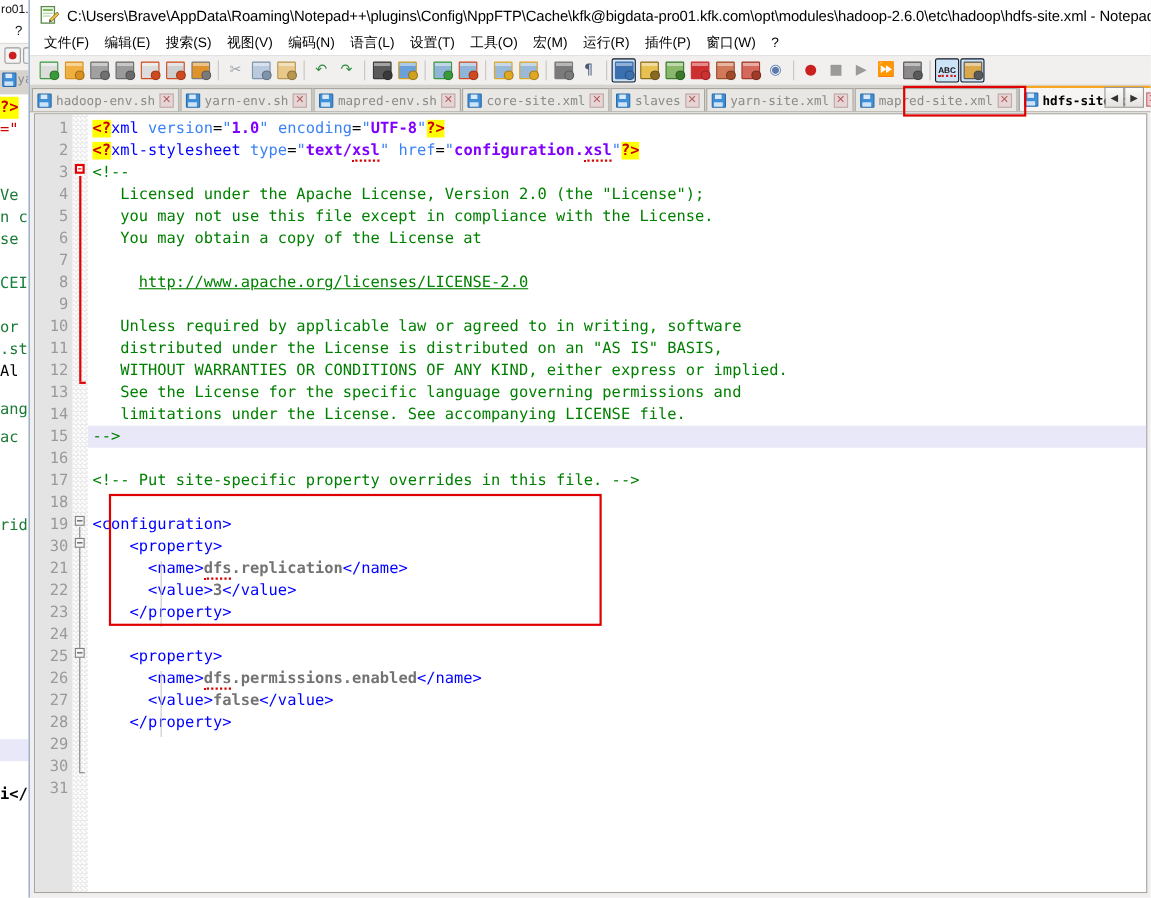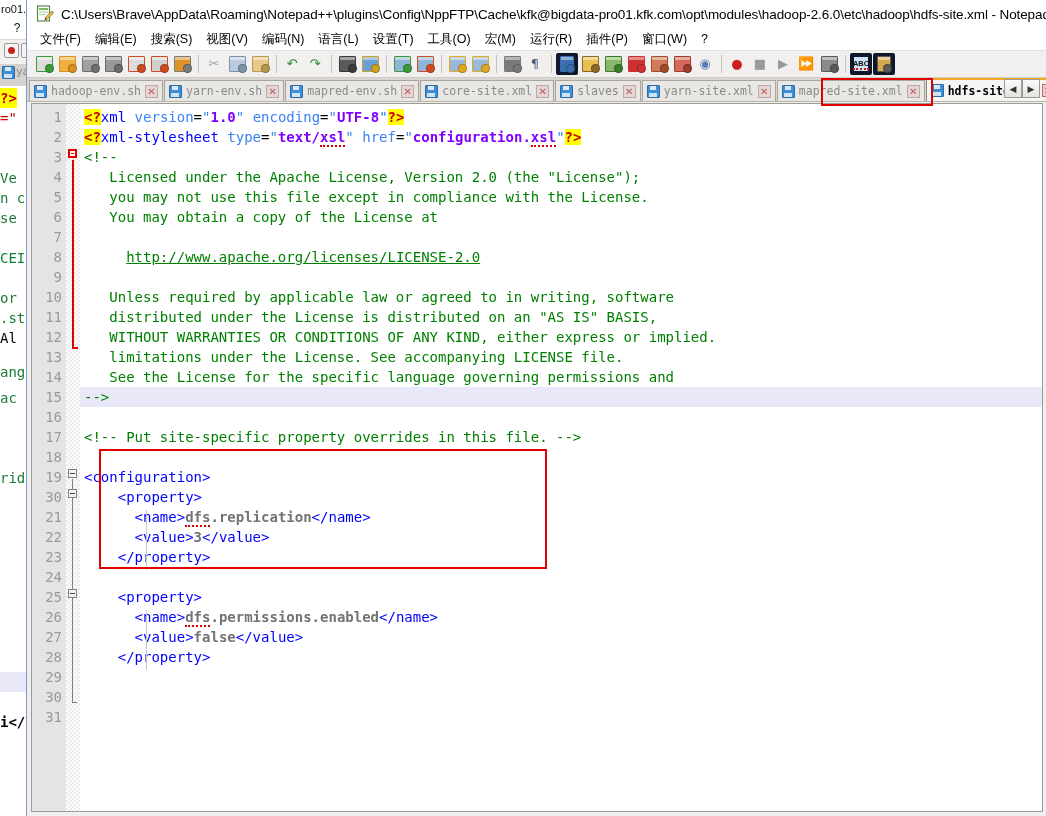--- a/index.html
+++ b/index.html
@@ -39,21 +39,21 @@
            align-items:center;padding-left:6px;box-sizing:border-box;}
   #menubar .mi{font-family:"Liberation Sans",sans-serif;font-size:12.5px;color:#000;padding:2px 7px;
                white-space:nowrap;cursor:default;}
 
   
   #toolbar{position:absolute;left:0;top:50px;width:1020px;height:28px;background:#f1f0ee;
            border-top:1px solid #e4e2df;border-bottom:1px solid #cfcdc8;display:flex;align-items:center;
            padding-left:6px;box-sizing:border-box;}
   .tbtn{width:22px;height:22px;margin-right:1px;position:relative;border:1px solid transparent;border-radius:2px;
         box-sizing:border-box;display:flex;align-items:center;justify-content:center;}
-  .tbtn.on{background:#cde4f7;border:4px solid #0f172a;}
+  .tbtn.on{background:#cde4f7;border:1px solid #0f172a;}
   .tbsep{width:1px;height:18px;background:#c6c4bf;margin:0 4px;}
 
   
   #tabbar{position:absolute;left:0;top:78px;width:1020px;height:24px;background:#d8d5d0;
           border-bottom:1px solid #b7b4ae;display:flex;align-items:flex-end;padding-left:2px;box-sizing:border-box;}
   .tab{height:21px;background:#e9e7e3;border:1px solid #a9a6a0;border-bottom:none;margin-right:1px;
        display:flex;align-items:center;padding:0 4px 0 4px;box-sizing:border-box;
        font-family:"DejaVu Sans Mono",monospace;font-size:11.5px;color:#8a8a8a;white-space:nowrap;}
   .tab.active{background:#f6f5f3;color:#000;border-color:#8a8782;height:23px;font-weight:bold;
               border-top:2px solid #f5a623;}
@@ -450,22 +450,22 @@
           <div class="cl"><span class="s-comment">&lt;!--</span></div>
           <div class="cl"><span class="s-comment">   Licensed under the Apache License, Version 2.0 (the "License");</span></div>
           <div class="cl"><span class="s-comment">   you may not use this file except in compliance with the License.</span></div>
           <div class="cl"><span class="s-comment">   You may obtain a copy of the License at</span></div>
           <div class="cl"><span class="s-comment">&nbsp;</span></div>
           <div class="cl"><span class="s-comment">     <span class="s-link">http://www.apache.org/licenses/LICENSE-2.0</span></span></div>
           <div class="cl"><span class="s-comment">&nbsp;</span></div>
           <div class="cl"><span class="s-comment">   Unless required by applicable law or agreed to in writing, software</span></div>
           <div class="cl"><span class="s-comment">   distributed under the License is distributed on an "AS IS" BASIS,</span></div>
           <div class="cl"><span class="s-comment">   WITHOUT WARRANTIES OR CONDITIONS OF ANY KIND, either express or implied.</span></div>
+          <div class="cl"><span class="s-comment">   See the License for the specific language governing permissions and</span></div>
           <div class="cl"><span class="s-comment">   limitations under the License. See accompanying LICENSE file.</span></div>
-          <div class="cl"><span class="s-comment">   See the License for the specific language governing permissions and</span></div>
           <div class="cl cur" style="width: 100%; box-sizing: border-box;"><span class="s-comment">--&gt;</span></div>
           <div class="cl">&nbsp;</div>
           <div class="cl"><span class="s-comment">&lt;!-- Put site-specific property overrides in this file. --&gt;</span></div>
           <div class="cl">&nbsp;</div>
           <div class="cl"><span class="s-tag">&lt;configuration&gt;</span></div>
           <div class="cl">    <span class="s-tag">&lt;property&gt;</span></div>
           <div class="cl">      <span class="s-tag">&lt;name&gt;</span><span class="s-text"><span class="sq">dfs</span>.replication</span><span class="s-tag">&lt;/name&gt;</span></div>
           <div class="cl">      <span class="s-tag">&lt;value&gt;</span><span class="s-text">3</span><span class="s-tag">&lt;/value&gt;</span></div>
           <div class="cl">    <span class="s-tag">&lt;/property&gt;</span></div>
           <div class="cl">&nbsp;</div>

